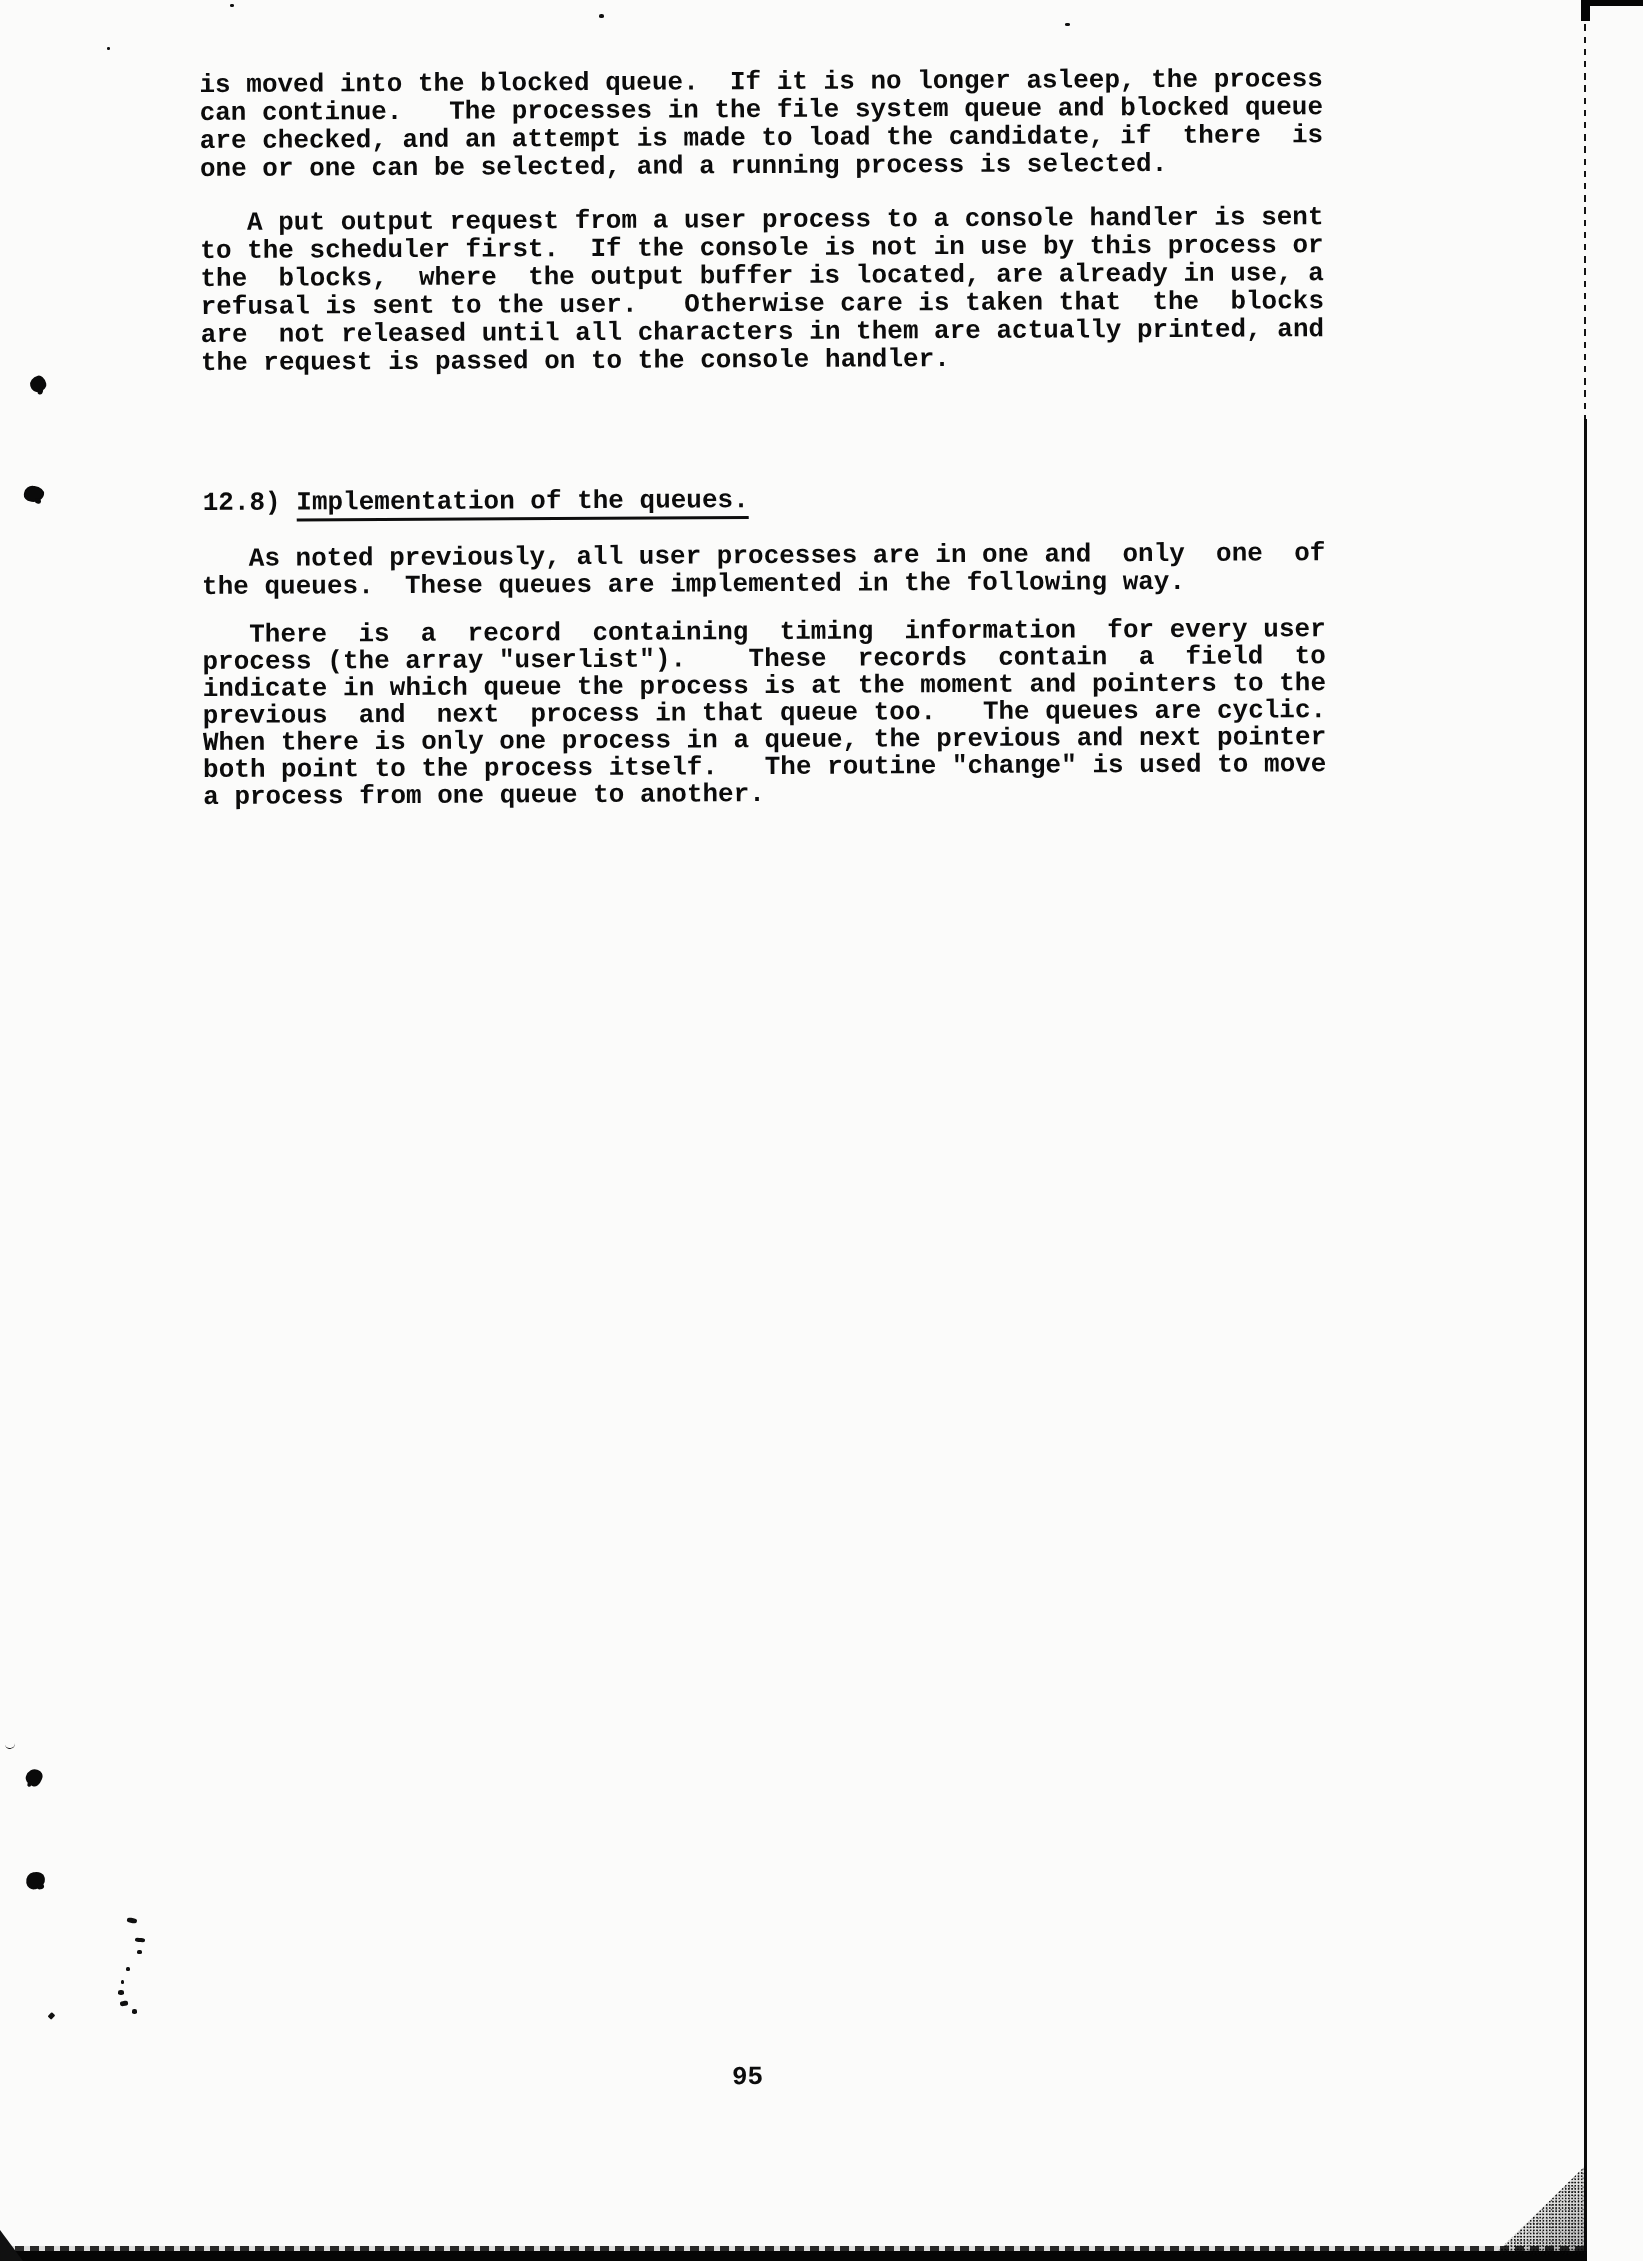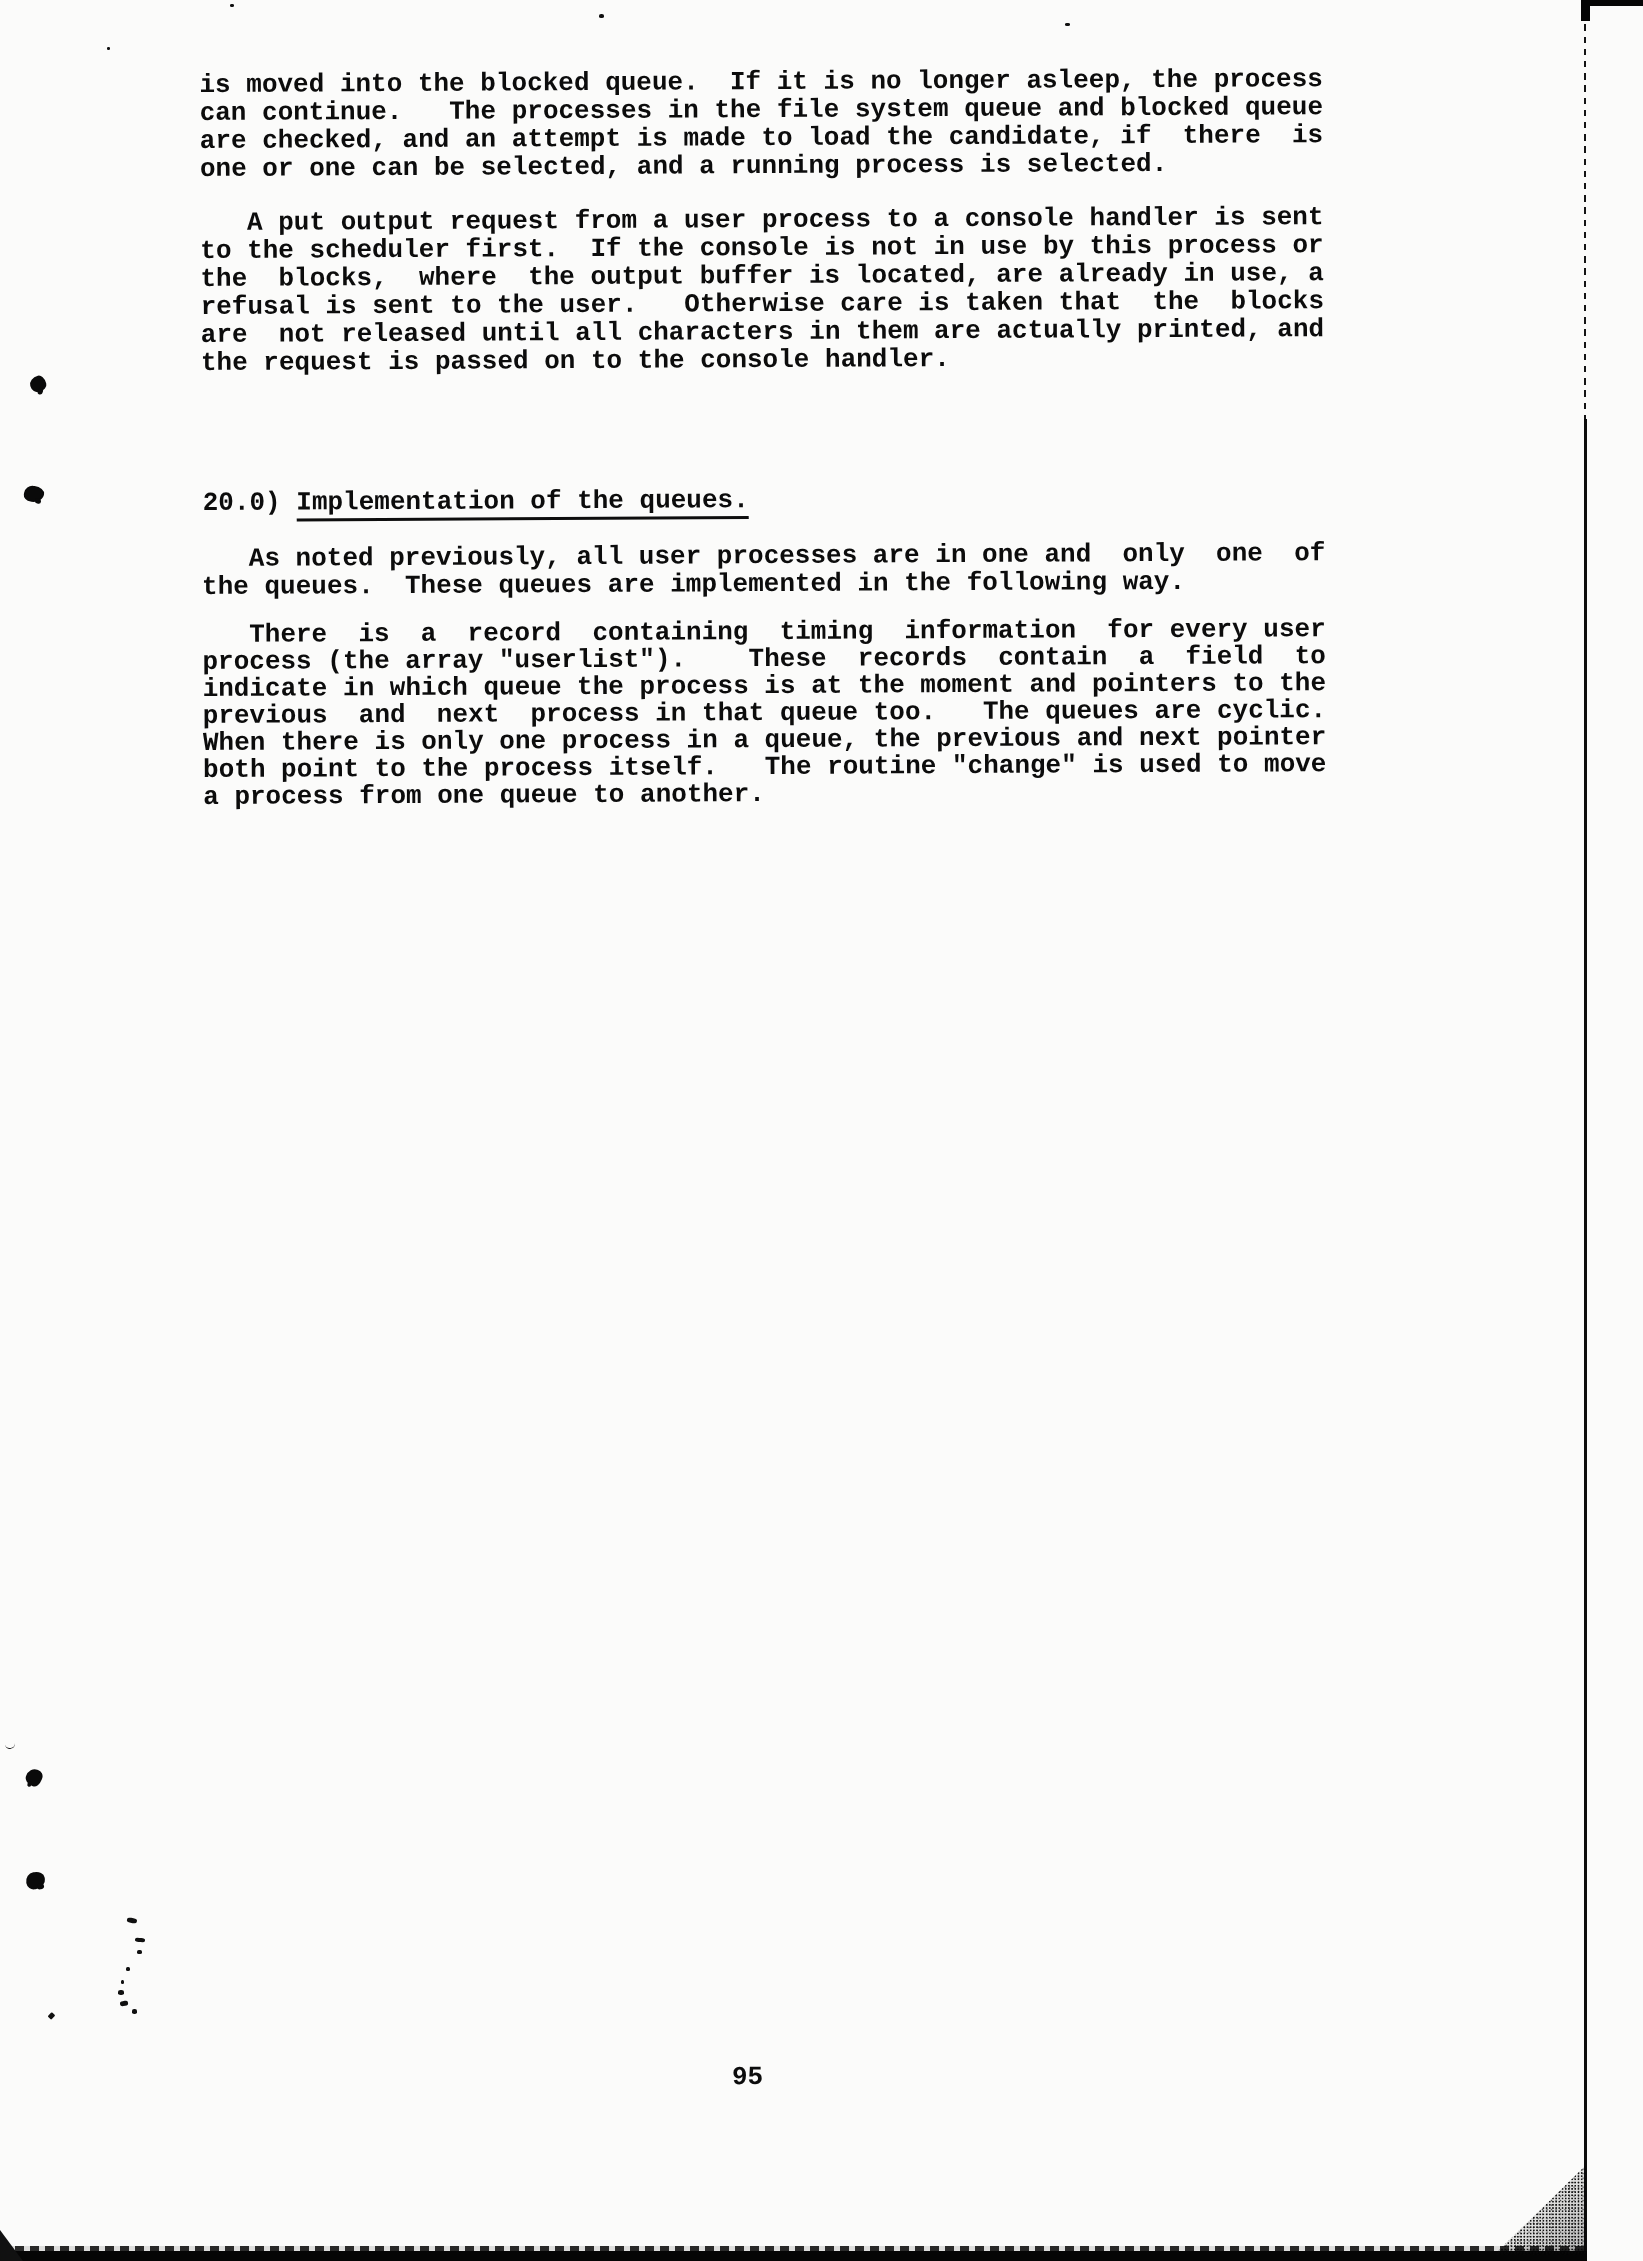--- a/index.html
+++ b/index.html
@@ -107,21 +107,21 @@
 
     <div class="para" id="para2">
         <div class="tline">   A put output request from a user process to a console handler is sent</div>
         <div class="tline">to the scheduler first.  If the console is not in use by this process or</div>
         <div class="tline">the  blocks,  where  the output buffer is located, are already in use, a</div>
         <div class="tline">refusal is sent to the user.   Otherwise care is taken that  the  blocks</div>
         <div class="tline">are  not released until all characters in them are actually printed, and</div>
         <div class="tline">the request is passed on to the console handler.</div>
       </div>
 
-    <div id="heading"><span>20.0) </span><span class="underl">Implementation of the queues.</span></div>
+    <div id="heading"><span>12.8) </span><span class="underl">Implementation of the queues.</span></div>
 
     <div class="para" id="para3">
         <div class="tline">   As noted previously, all user processes are in one and  only  one  of</div>
         <div class="tline">the queues.  These queues are implemented in the following way.</div>
       </div>
 
     <div class="para" id="para4">
         <div class="tline">   There  is  a  record  containing  timing  information  for every user</div>
         <div class="tline">process (the array "userlist").    These  records  contain  a  field  to</div>
         <div class="tline">indicate in which queue the process is at the moment and pointers to the</div>

